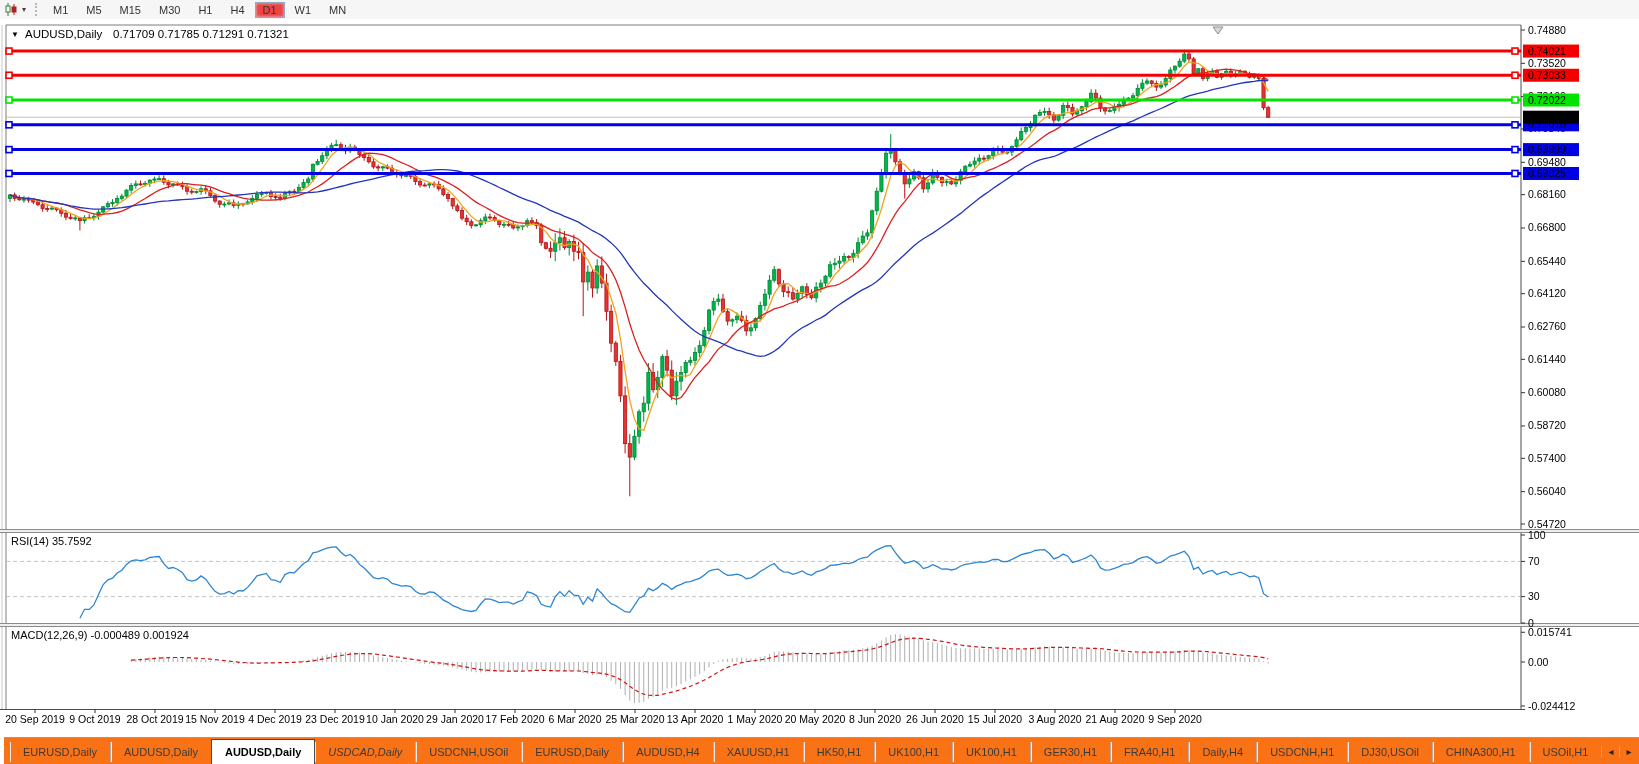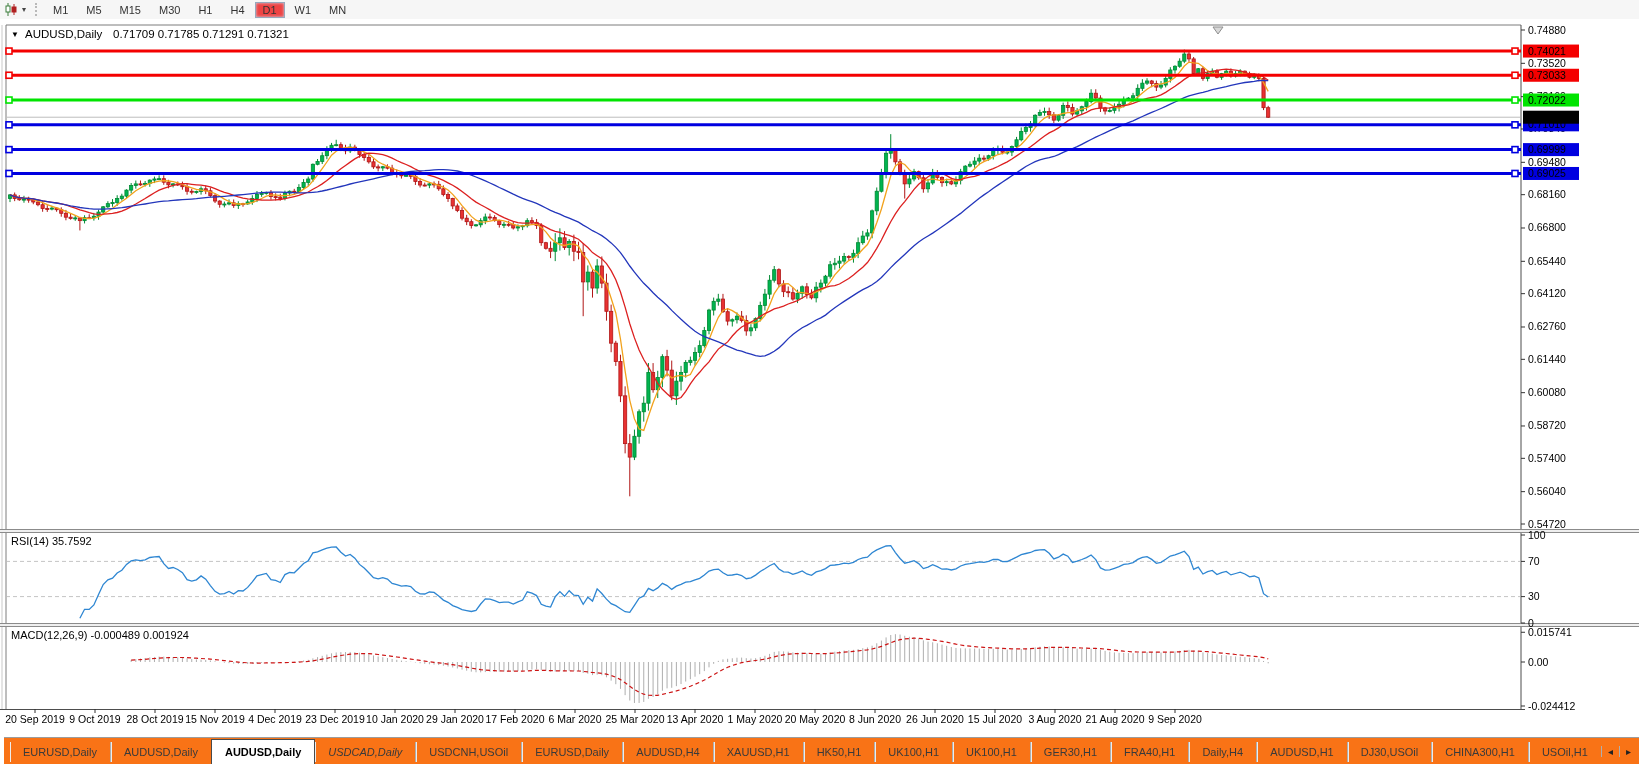--- a/index.html
+++ b/index.html
@@ -1025,21 +1025,21 @@
       <span class="tab">USDCNH,USOil</span>
       <span class="tab">EURUSD,Daily</span>
       <span class="tab">AUDUSD,H4</span>
       <span class="tab">XAUUSD,H1</span>
       <span class="tab">HK50,H1</span>
       <span class="tab">UK100,H1</span>
       <span class="tab">UK100,H1</span>
       <span class="tab">GER30,H1</span>
       <span class="tab">FRA40,H1</span>
       <span class="tab">Daily,H4</span>
-      <span class="tab">AUDUSD,H1</span>
+      <span class="tab">USDCNH,H1</span>
       <span class="tab">DJ30,USOil</span>
       <span class="tab">CHINA300,H1</span>
       <span class="tab">USOil,H1</span>
       <span id="tab-arrows">
         <span class="arrow-btn">◂</span>
         <span class="arrow-btn">▸</span>
       </span>
     </div>
 </div>
 

